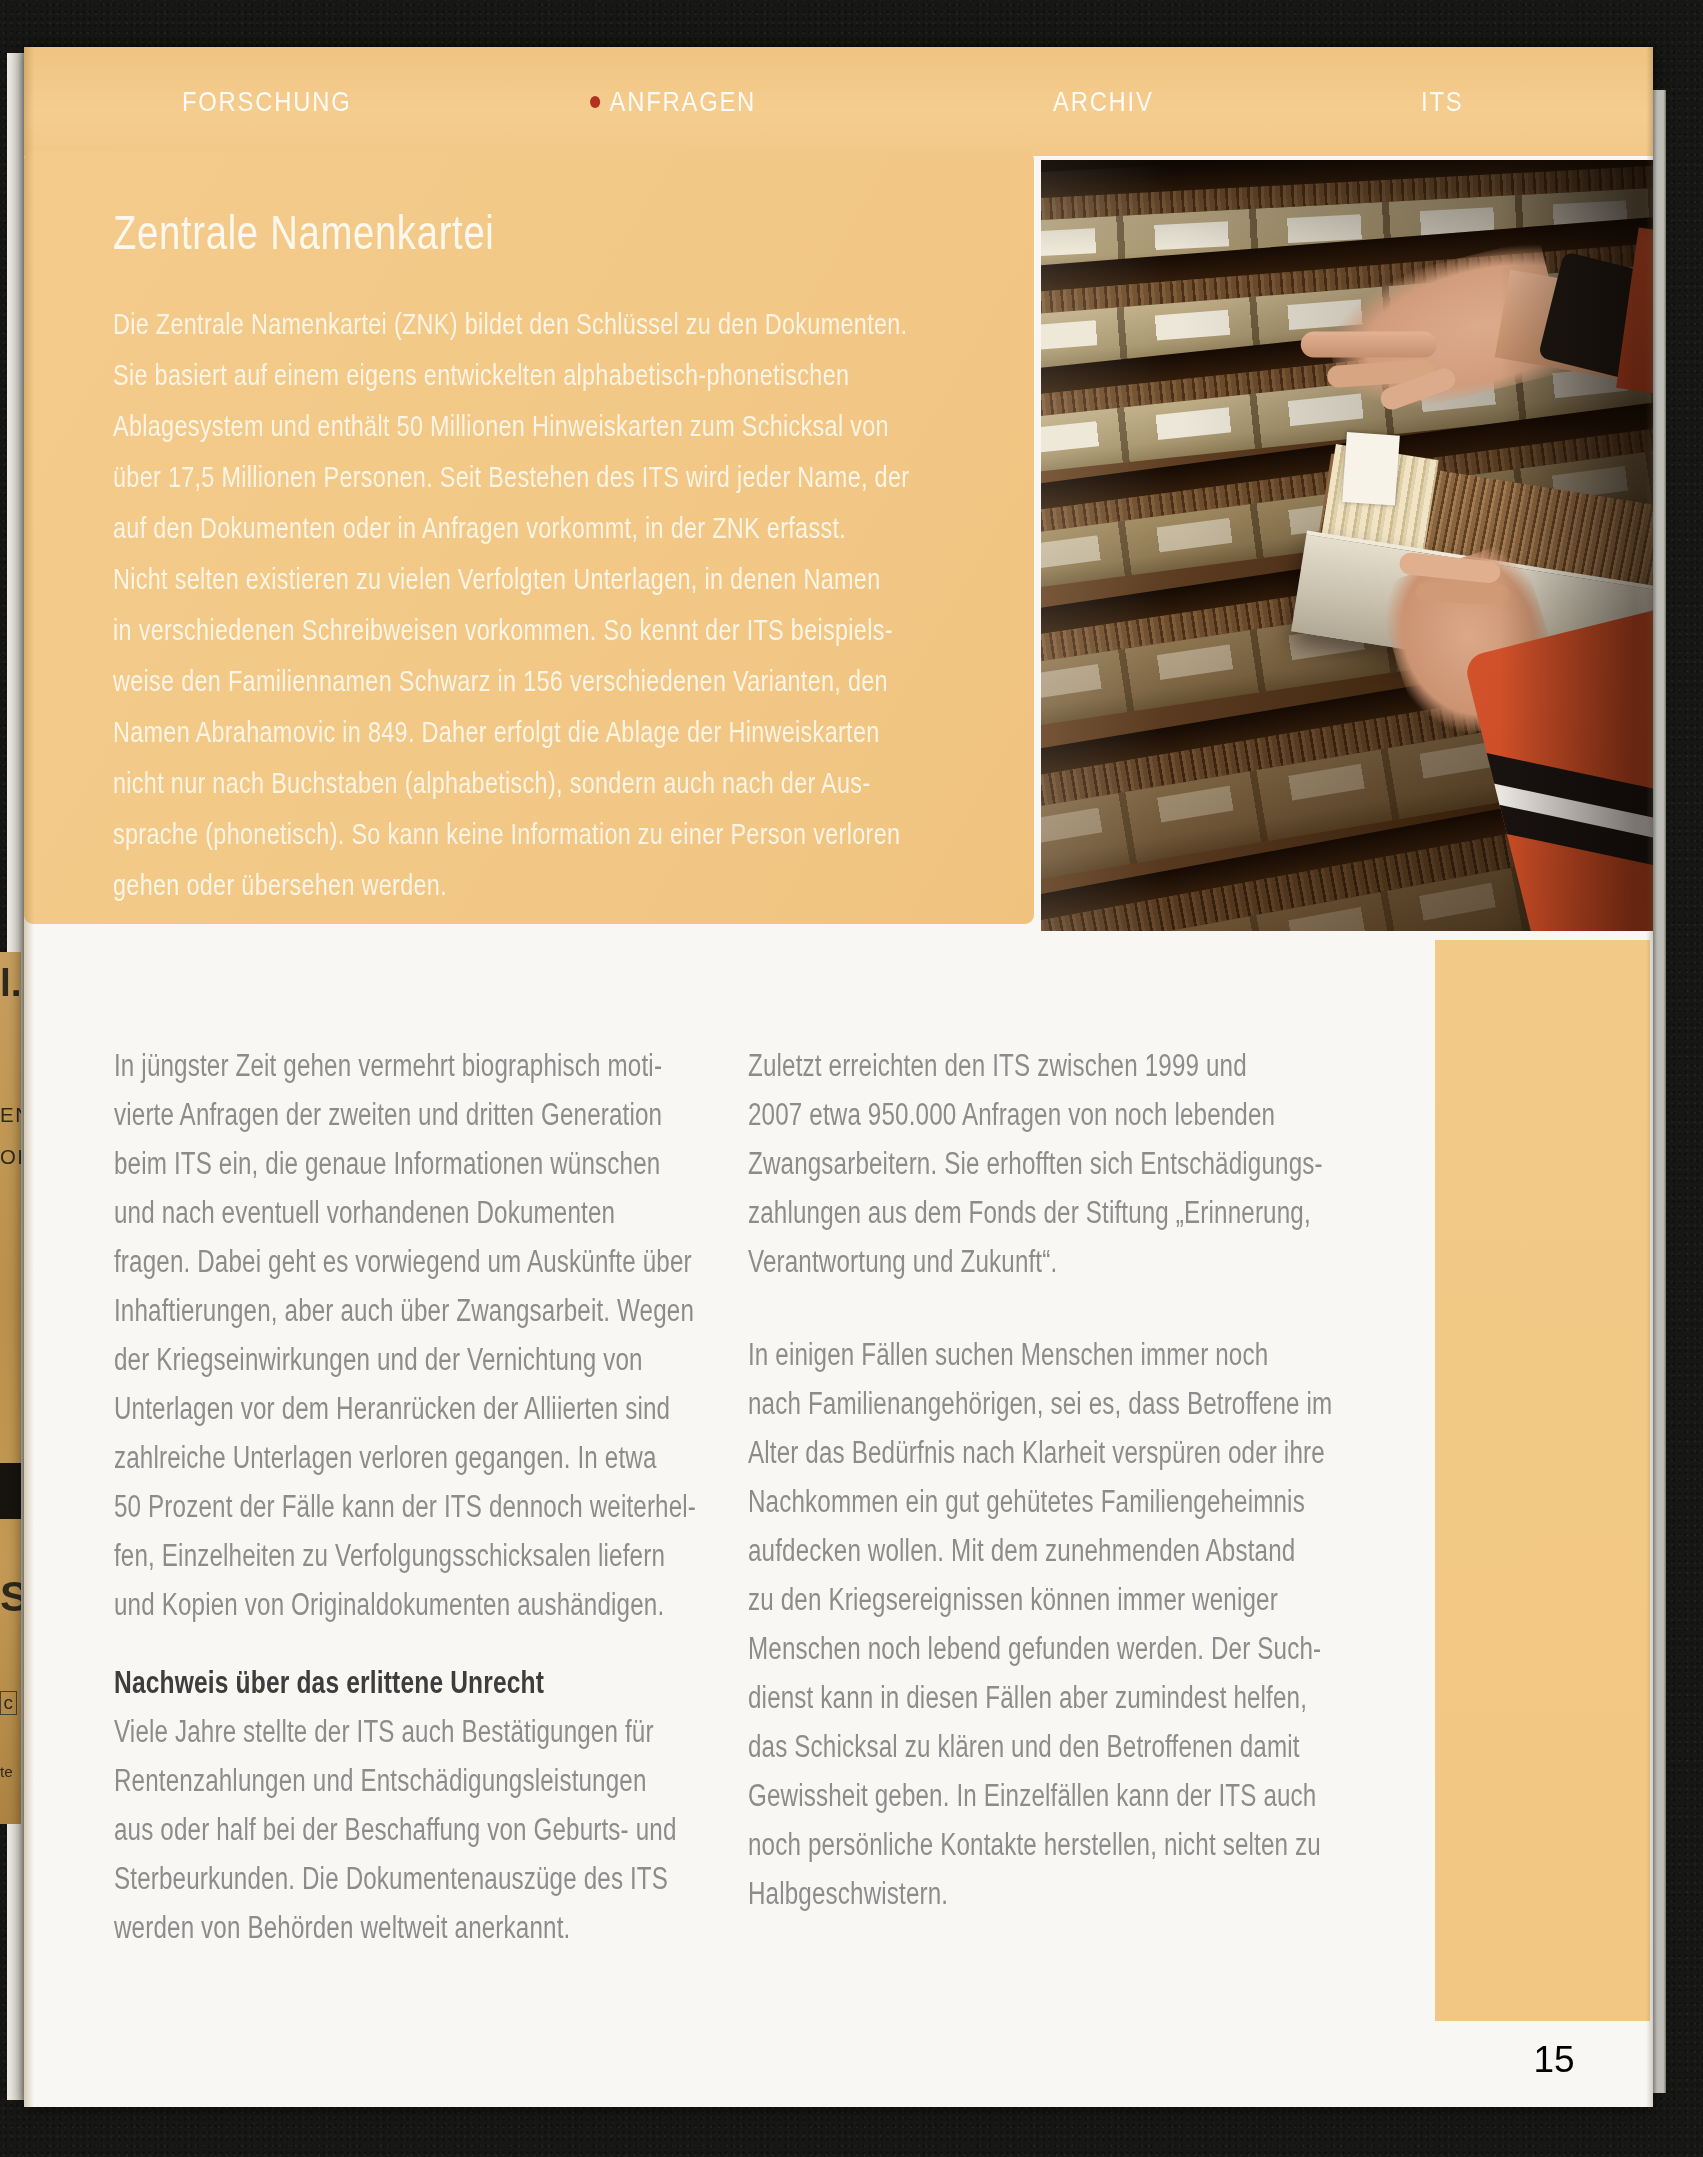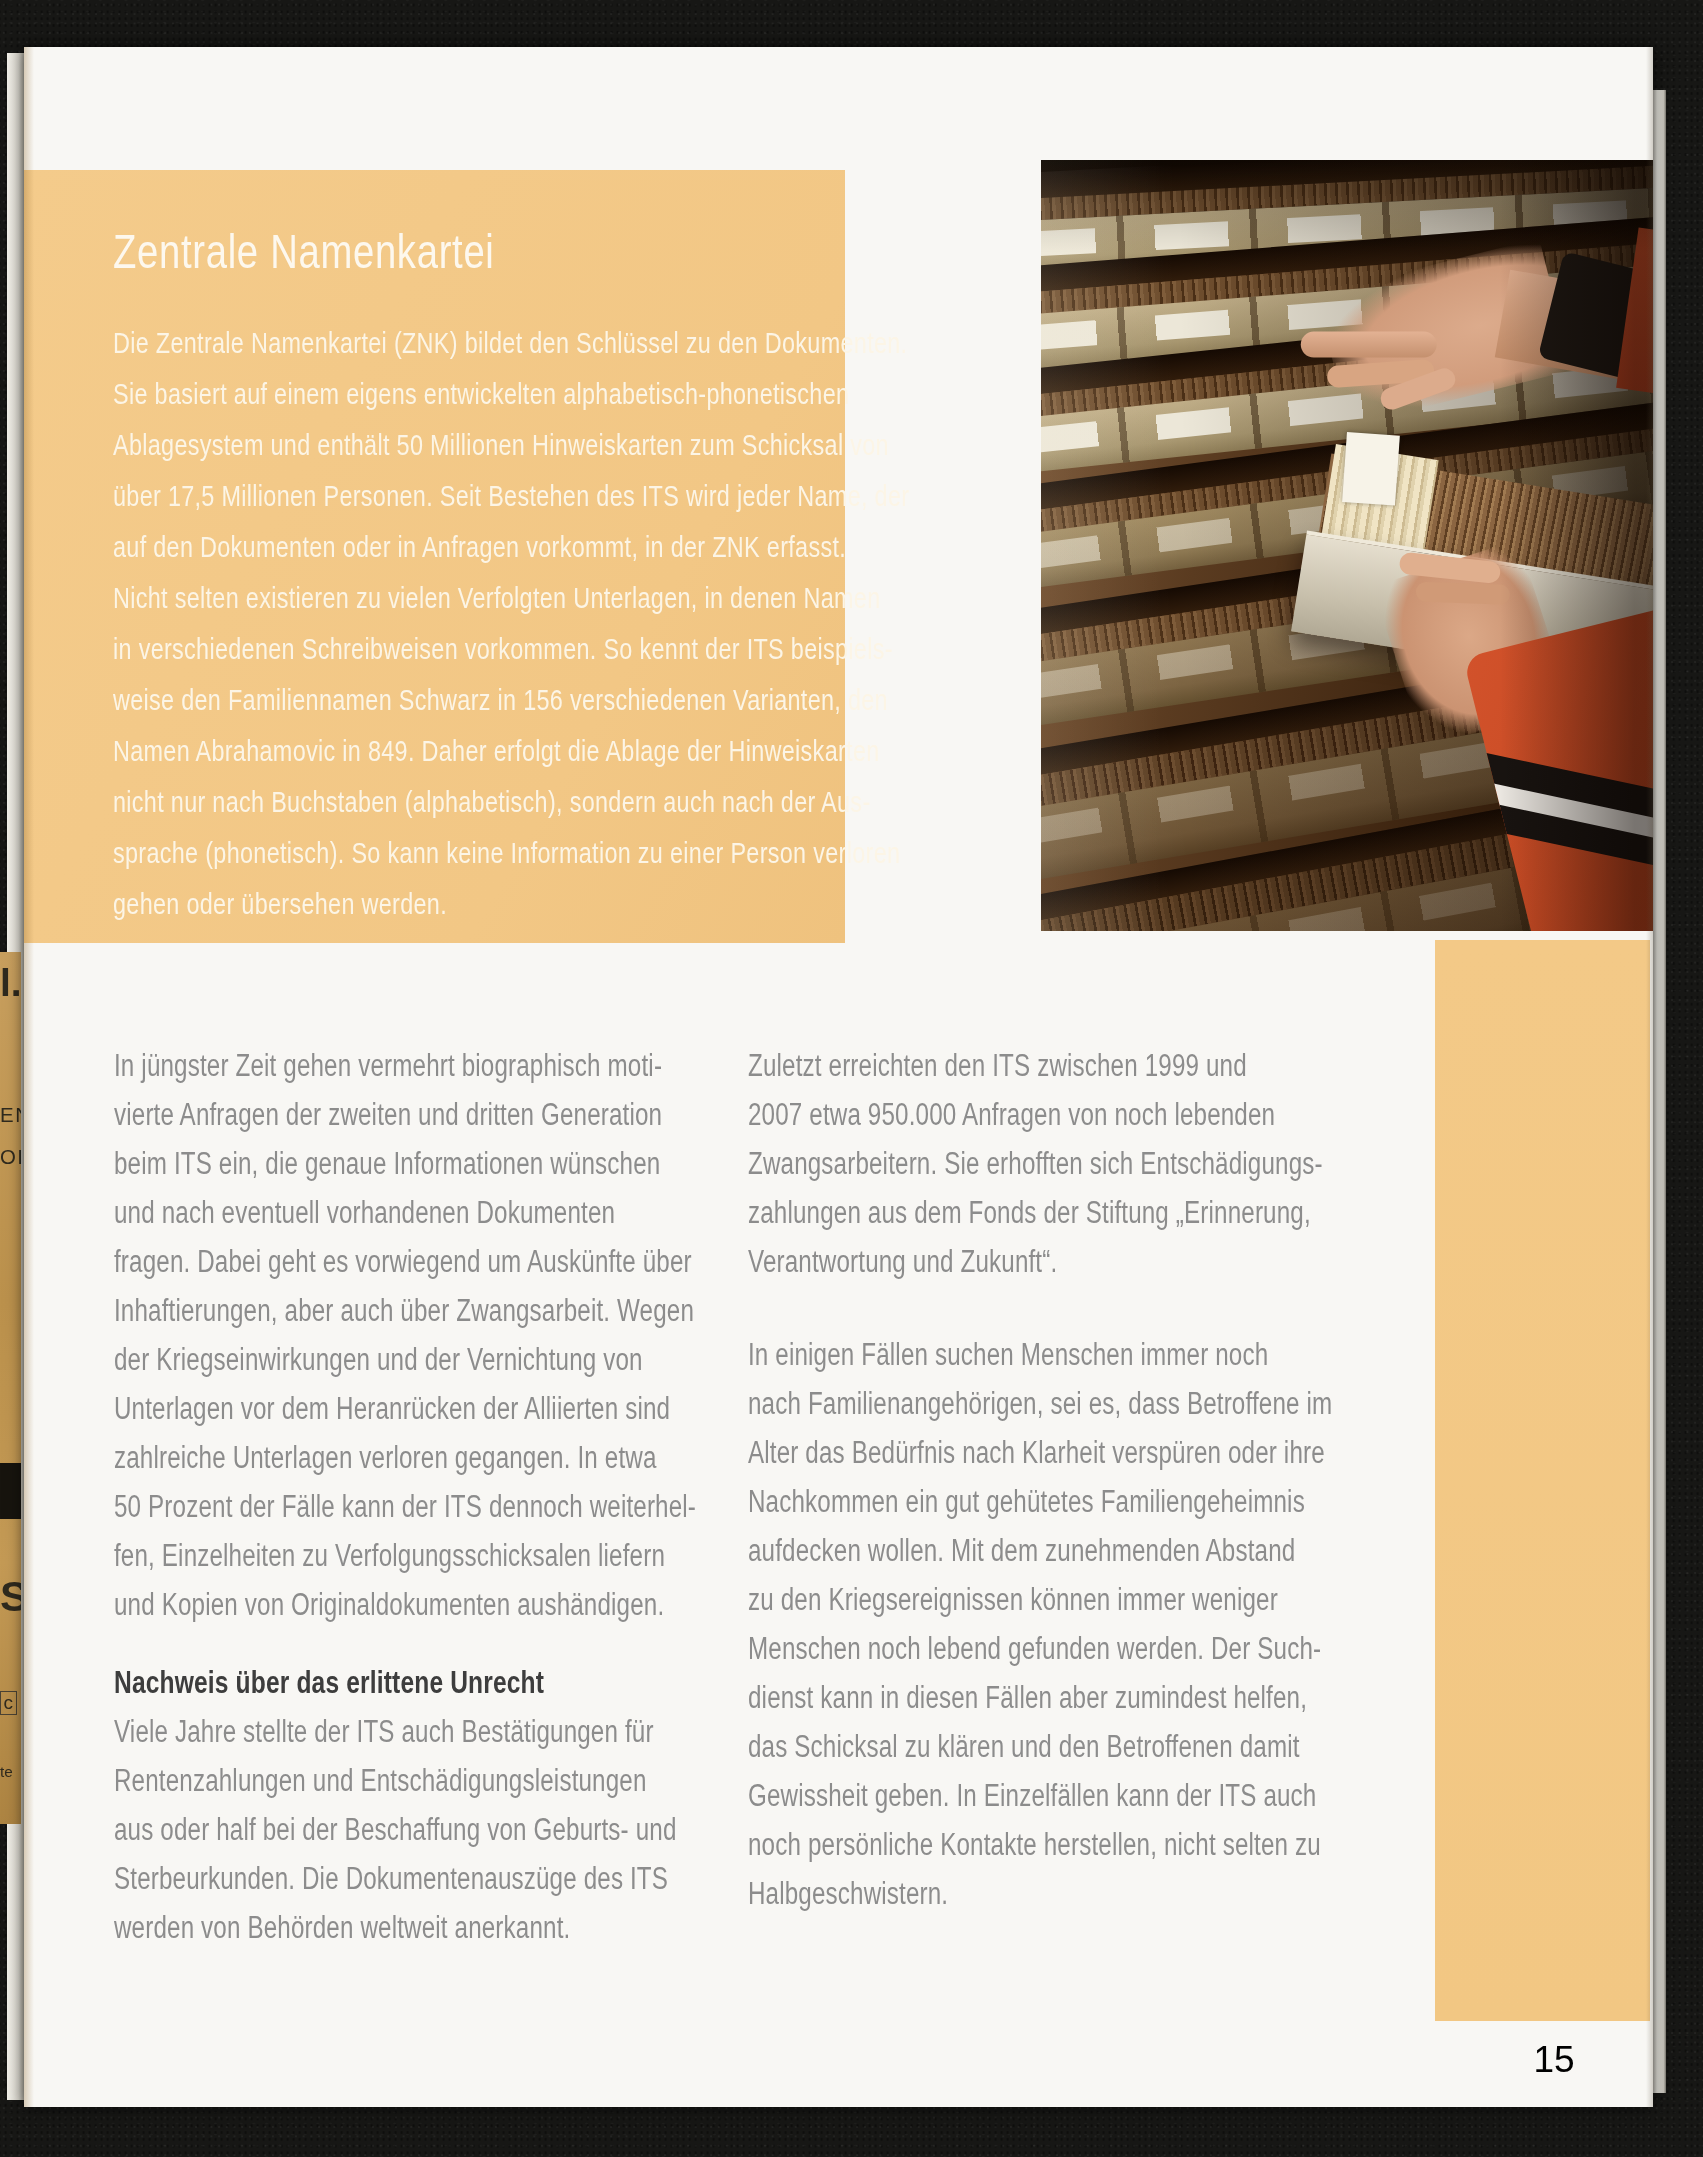--- a/index.html
+++ b/index.html
@@ -42,22 +42,22 @@
     background:linear-gradient(180deg,#f0c482,#f5cd8f 60%,#f2c886);}
   .nav-item{position:absolute;top:36px;height:37px;display:flex;align-items:center;
     color:rgba(255,255,255,.93);font-size:28px;letter-spacing:2.1px;
     transform:scaleX(.85);transform-origin:left center;white-space:nowrap;}
   #nav-forschung{left:158px;}
   #nav-anfragen{left:566px;}
   #nav-archiv{left:1029px;}
   #nav-its{left:1397px;}
   .dot{width:12px;height:12px;border-radius:50%;background:#b23120;margin-right:11px;flex:none;}
 
-  .feature-box{position:absolute;left:0;top:123px;width:821px;height:773px;
-    background:linear-gradient(120deg,#f4cb8b,#f2c785 70%,#efc27e);}
+  .feature-box{position:absolute;left:0;top:104px;width:1010px;height:773px;
+    background:linear-gradient(120deg,#f4cb8b,#f2c785 70%,#efc27e);border-radius:9px;}
   .feature-title{position:absolute;left:89px;top:53px;margin:0;font-weight:400;
     font-size:49px;color:#fdf8ee;transform:scaleX(.78);transform-origin:left top;
     white-space:nowrap;letter-spacing:0.9px;}
   .feature-text{position:absolute;left:89px;top:147px;width:1175px;
     transform:scaleX(.78);transform-origin:left top;
     font-size:30px;color:#fcf5e6;letter-spacing:0.4px;}
   .feature-text .tl{height:51px;line-height:51px;white-space:nowrap;}
 
   .right-strip{position:absolute;left:1411px;top:893px;width:215px;height:1081px;
     background:linear-gradient(180deg,#f3c987,#f2c783);}
@@ -163,20 +163,35 @@
     <span class="frag frag-2">EN</span>
     <span class="frag frag-3">OR</span>
     <span class="frag-block"></span>
     <span class="frag frag-4">S.</span>
     <span class="frag frag-5">c</span>
     <span class="frag frag-6">te</span>
   </div>
 
   <div id="page">
 
+    <div class="band">
+      <div class="nav-item" id="nav-forschung">
+        <span>FORSCHUNG</span>
+      </div>
+      <div class="nav-item" id="nav-anfragen">
+        <span class="dot"></span>
+        <span>ANFRAGEN</span>
+      </div>
+      <div class="nav-item" id="nav-archiv">
+        <span>ARCHIV</span>
+      </div>
+      <div class="nav-item" id="nav-its">
+        <span>ITS</span>
+      </div>
+    </div>
 
     <div class="feature-box">
       <h1 class="feature-title">Zentrale Namenkartei</h1>
       <div class="feature-text">
           <div class="tl">Die Zentrale Namenkartei (ZNK) bildet den Schlüssel zu den Dokumenten.</div>
           <div class="tl">Sie basiert auf einem eigens entwickelten alphabetisch-phonetischen</div>
           <div class="tl">Ablagesystem und enthält 50 Millionen Hinweiskarten zum Schicksal von</div>
           <div class="tl">über 17,5 Millionen Personen. Seit Bestehen des ITS wird jeder Name, der</div>
           <div class="tl">auf den Dokumenten oder in Anfragen vorkommt, in der ZNK erfasst.</div>
           <div class="tl">Nicht selten existieren zu vielen Verfolgten Unterlagen, in denen Namen</div>

